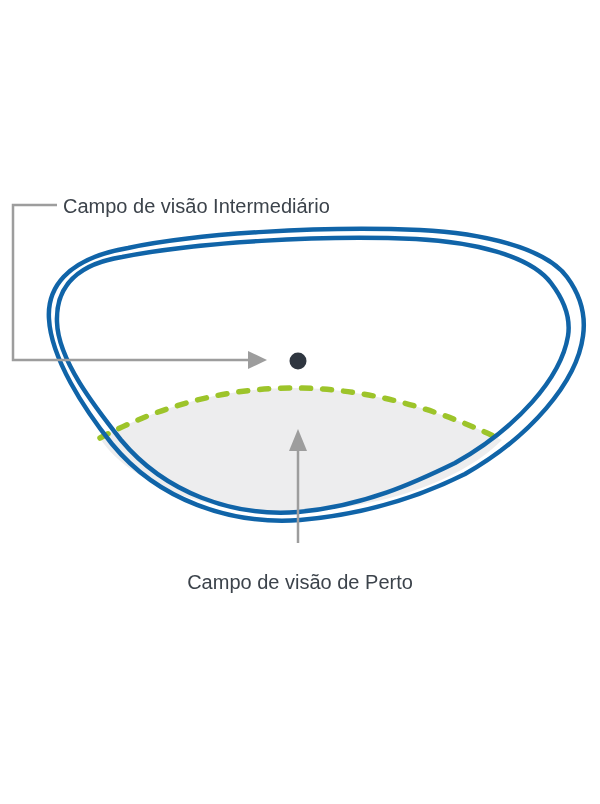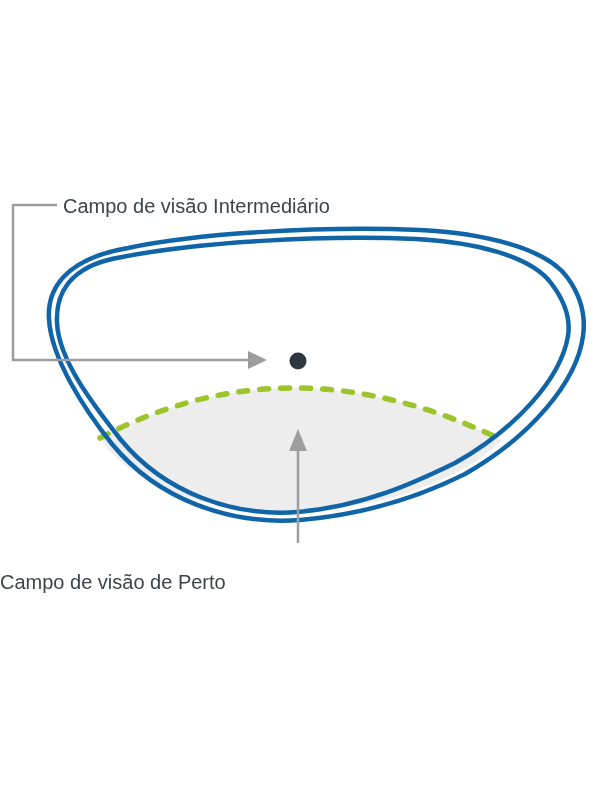--- a/index.html
+++ b/index.html
@@ -28,21 +28,21 @@
     white-space: nowrap;
   }
   .label-intermediate {
     left: 63px;
     top: 192px;
   }
   .label-near {
     left: 0;
     top: 568px;
     width: 600px;
-    text-align: left;
+    text-align: center;
   }
 </style>
 </head>
 <body>
 
 <div class="stage" style="background: rgb(255, 255, 255);">
 
   <svg class="diagram-svg" width="600" height="804" viewBox="0 0 600 804">
 
     <path stroke="none" d="M 100 438

